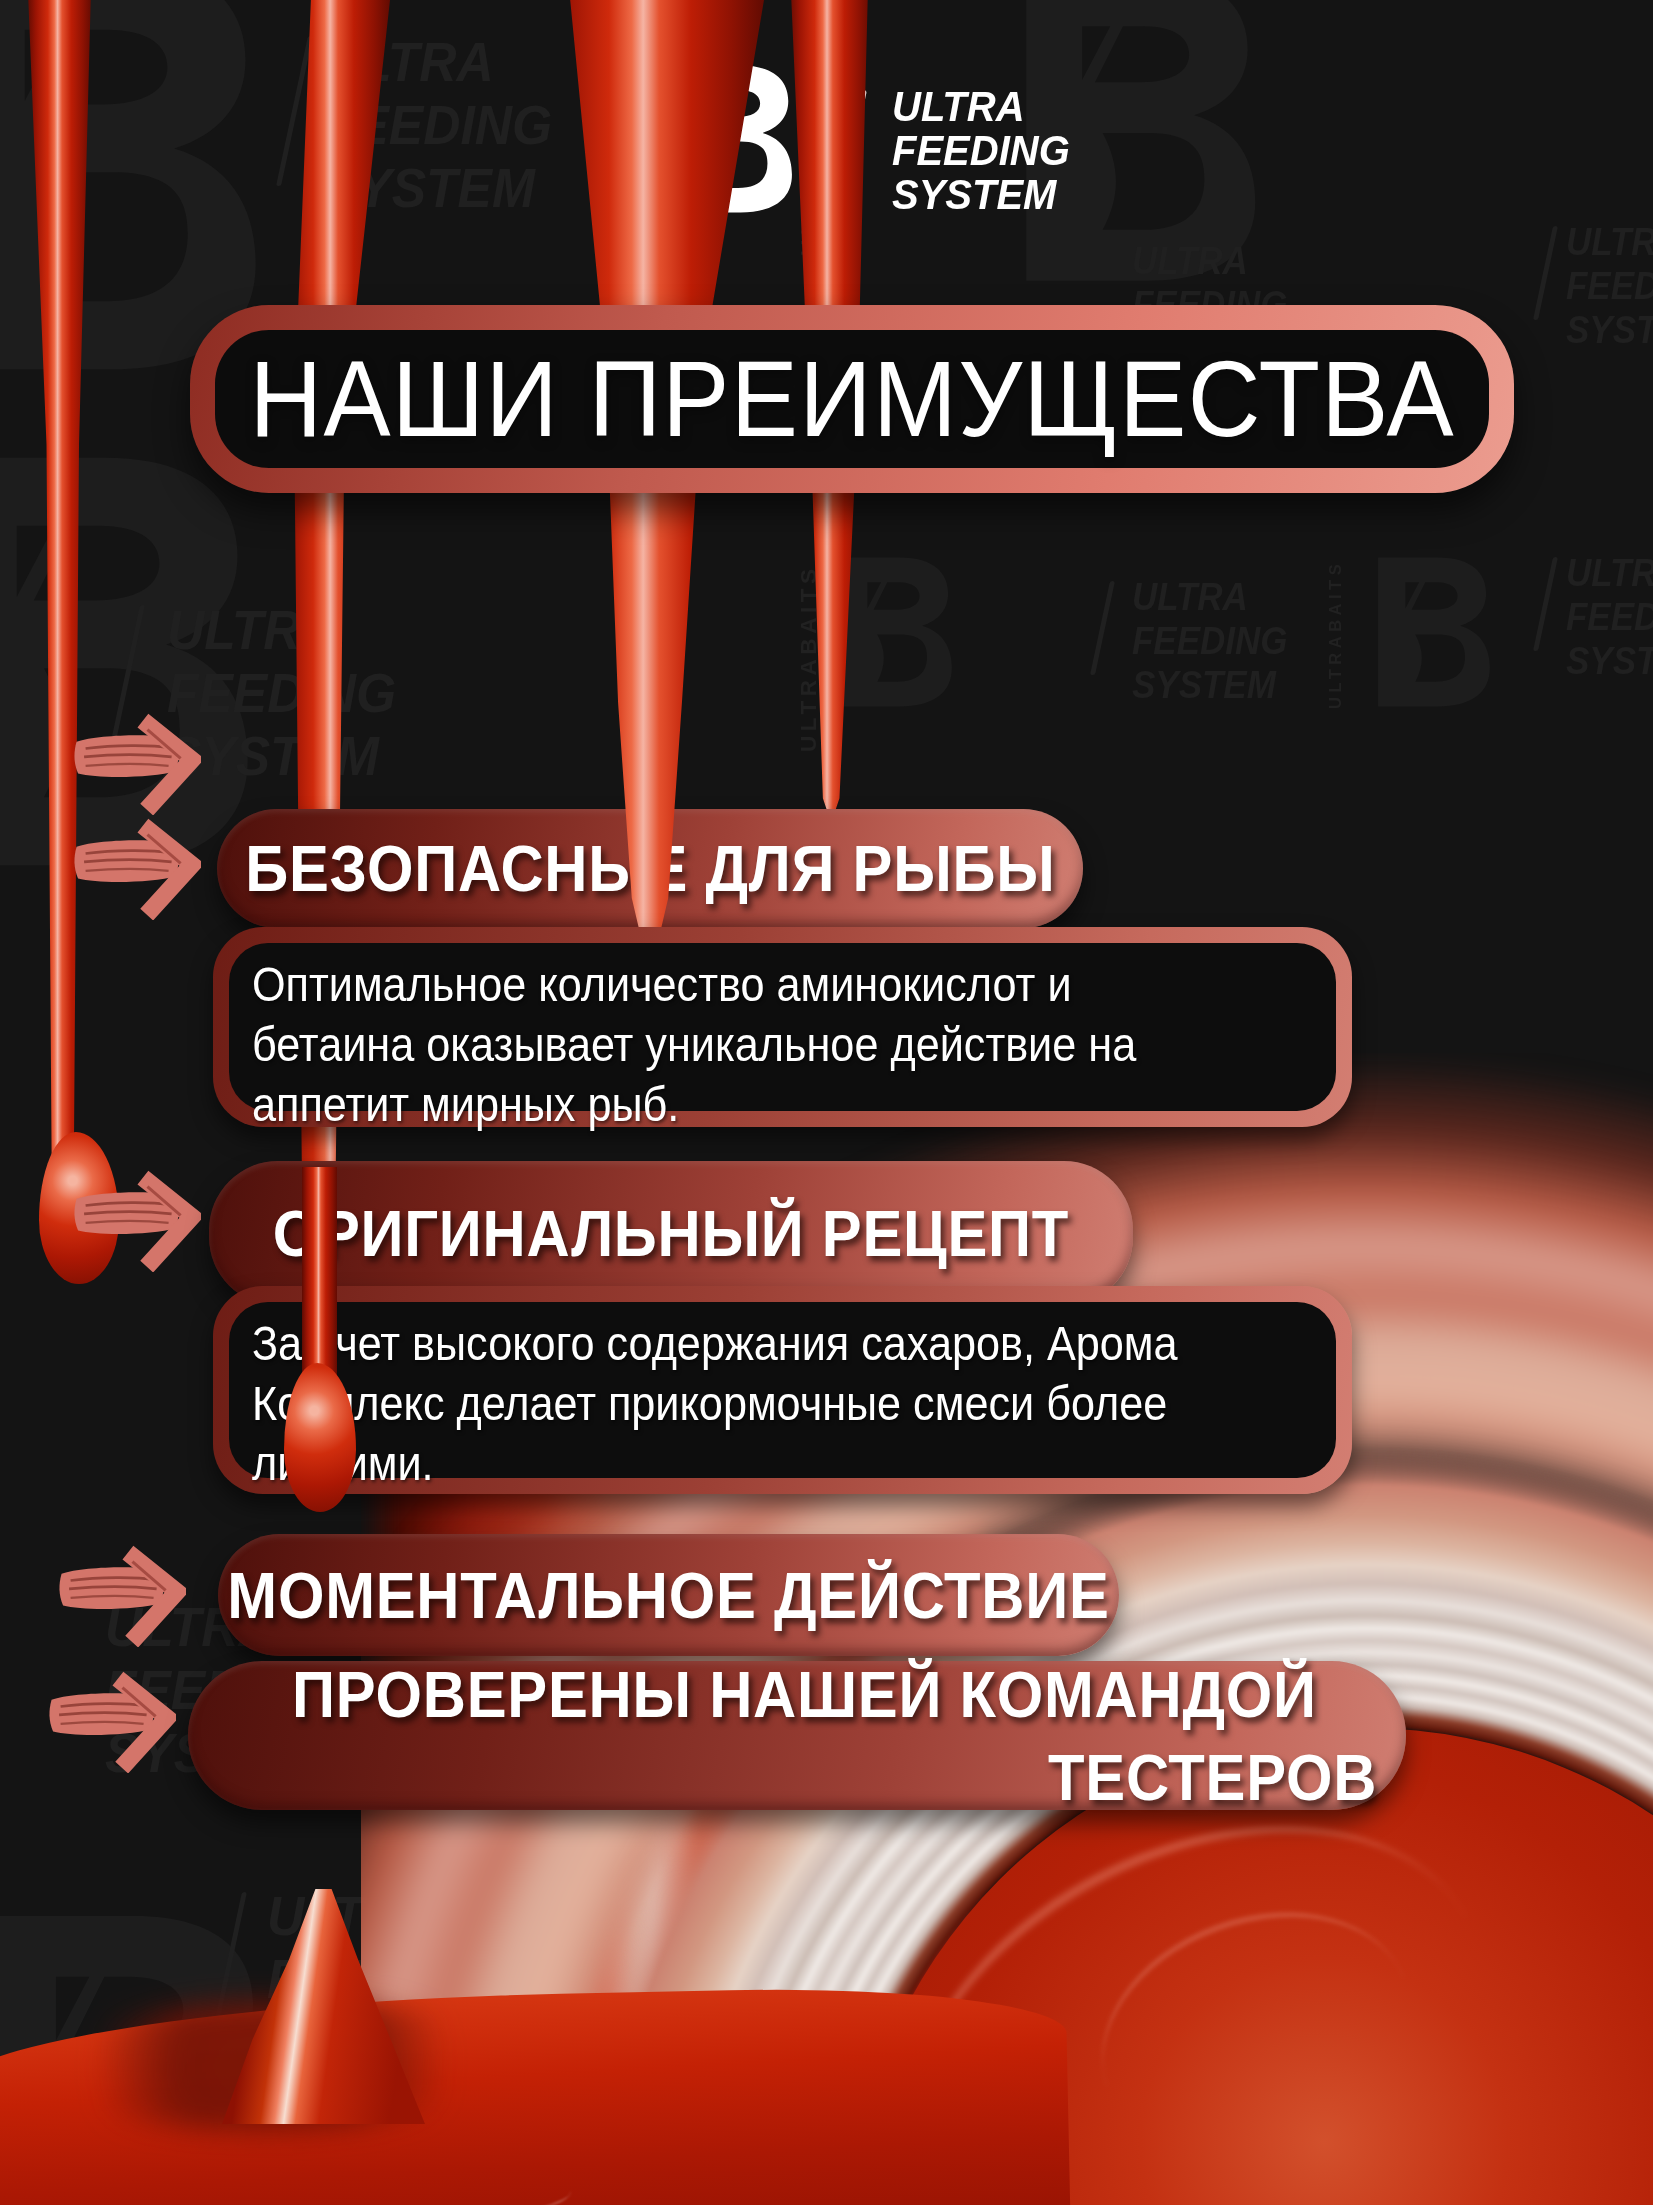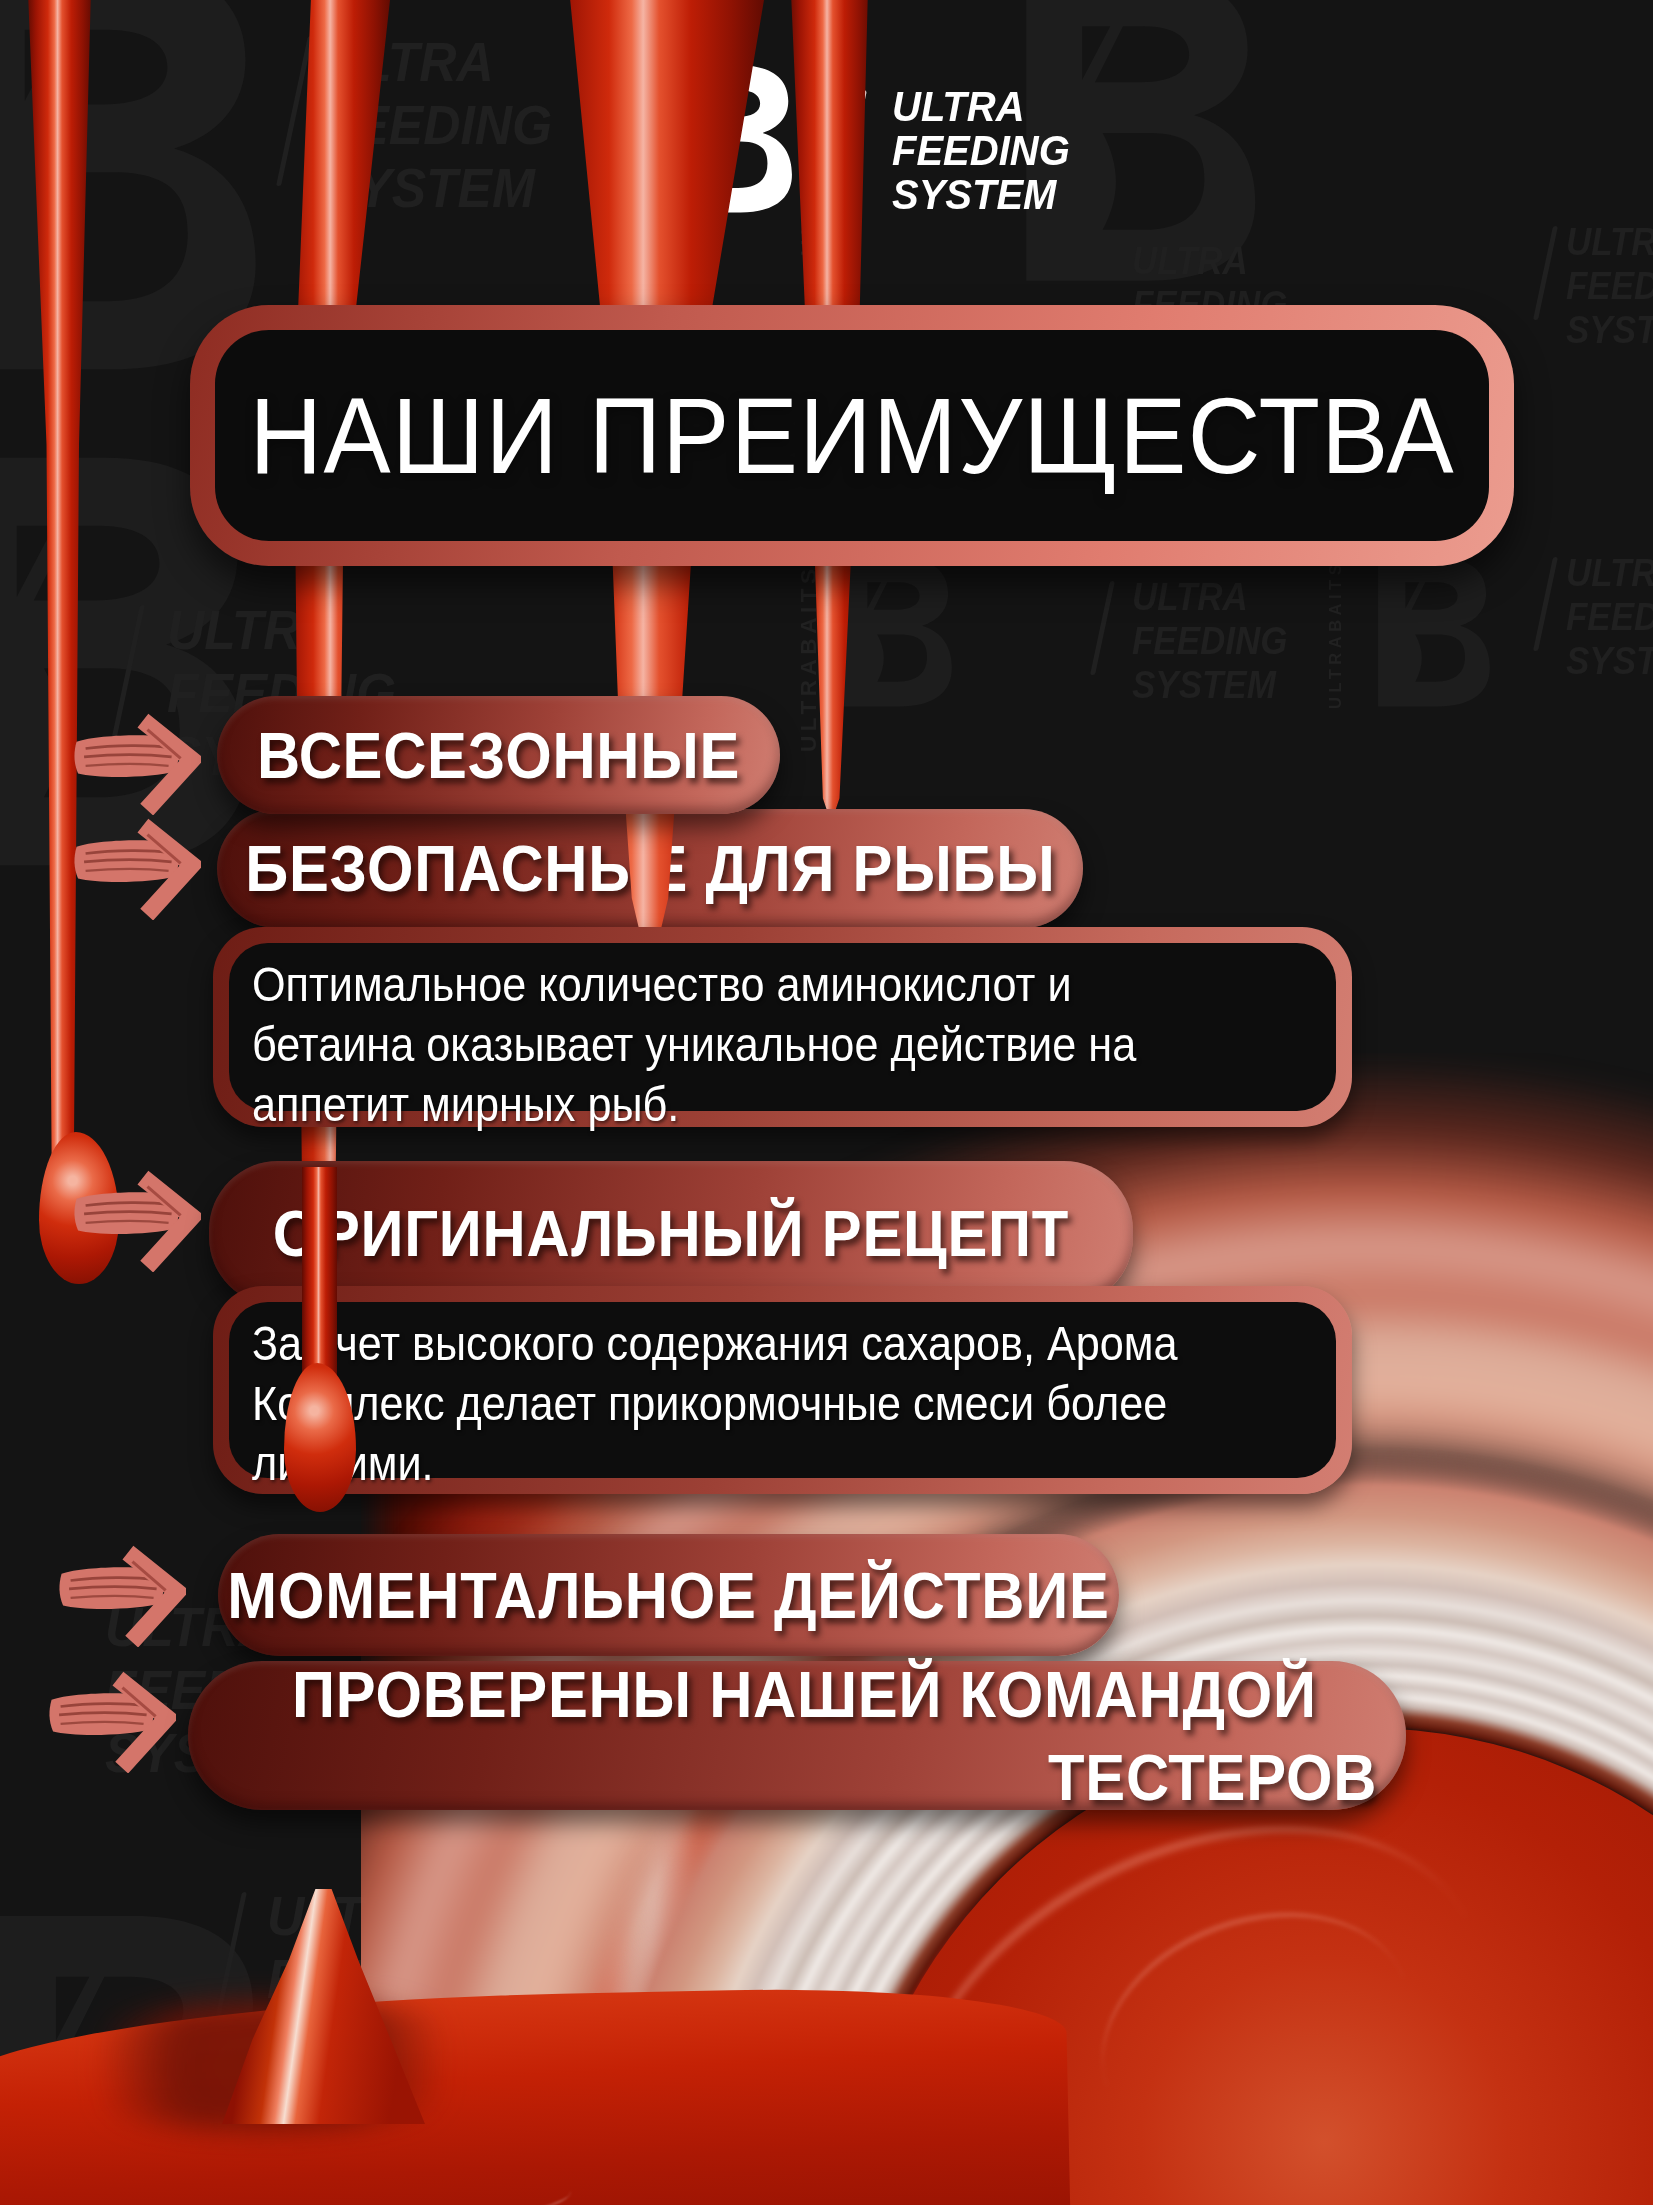--- a/index.html
+++ b/index.html
@@ -74,21 +74,21 @@
   #d3a{z-index:3;left:277px;top:0;width:113px;height:1170px;
       clip-path:polygon(30% 0,100% 0,60% 35%,52% 100%,22% 100%,15% 35%);}
   #d3s{z-index:7;left:302px;top:1167px;width:35px;height:222px;}
   #d3b{z-index:7;left:284px;top:1363px;width:72px;height:149px;}
   #d4{z-index:5;left:536px;top:0;width:228px;height:976px;
       clip-path:polygon(15% 0,100% 0,74% 36%,64% 72%,58% 92%,50% 100%,42% 92%,36% 72%,30% 36%);}
   #d5{z-index:3;left:788px;top:0;width:83px;height:823px;
       clip-path:polygon(4% 0,96% 0,82% 55%,62% 97%,52% 100%,42% 97%,28% 55%);}
 
   
-  #titlebox{position:absolute;z-index:6;left:190px;top:305px;width:1324px;height:261px;border-radius:79px;
+  #titlebox{position:absolute;z-index:6;left:190px;top:305px;width:1324px;height:188px;border-radius:79px;
     padding:25px;box-sizing:border-box;box-shadow:0 18px 32px rgba(0,0,0,.55);
     background:linear-gradient(102deg,#8e2c22 0%,#c05a4e 35%,#e07c6f 70%,#eb9c8f 100%);}
   #titlebox .in{width:100%;height:100%;background:#0c0c0c;border-radius:54px;
     display:flex;align-items:center;justify-content:center;}
   #titletext{color:#fff;font-size:107px;letter-spacing:1.5px;white-space:nowrap;
     transform:scaleX(.94);text-shadow:0 3.8px 12px rgba(0,0,0,.4);}
 
   
   .pill{position:absolute;z-index:6;border-radius:69px;display:flex;align-items:center;justify-content:center;
     background:linear-gradient(100deg,#4e100b 0%,#712018 25%,#9e4137 58%,#c3675b 85%,#d07e72 100%);
@@ -248,23 +248,20 @@
 
   <div id="titlebox">
     <div class="in">
       <div id="titletext">НАШИ ПРЕИМУЩЕСТВА</div>
     </div>
   </div>
 
   <svg class="arrow" id="a1" width="132" height="102" viewBox="0 0 175 135">
       <use href="#arrowglyph"></use>
     </svg>
-  <div class="pill" id="p1">
-    <span class="pill-label">ВСЕСЕЗОННЫЕ</span>
-  </div>
 
   <svg class="arrow" id="a2" width="132" height="102" viewBox="0 0 175 135">
       <use href="#arrowglyph"></use>
     </svg>
   <div class="pill" id="p2">
     <span class="pill-label">БЕЗОПАСНЫЕ ДЛЯ РЫБЫ</span>
   </div>
 
   <div class="pbox" id="b1">
     <div class="in">

